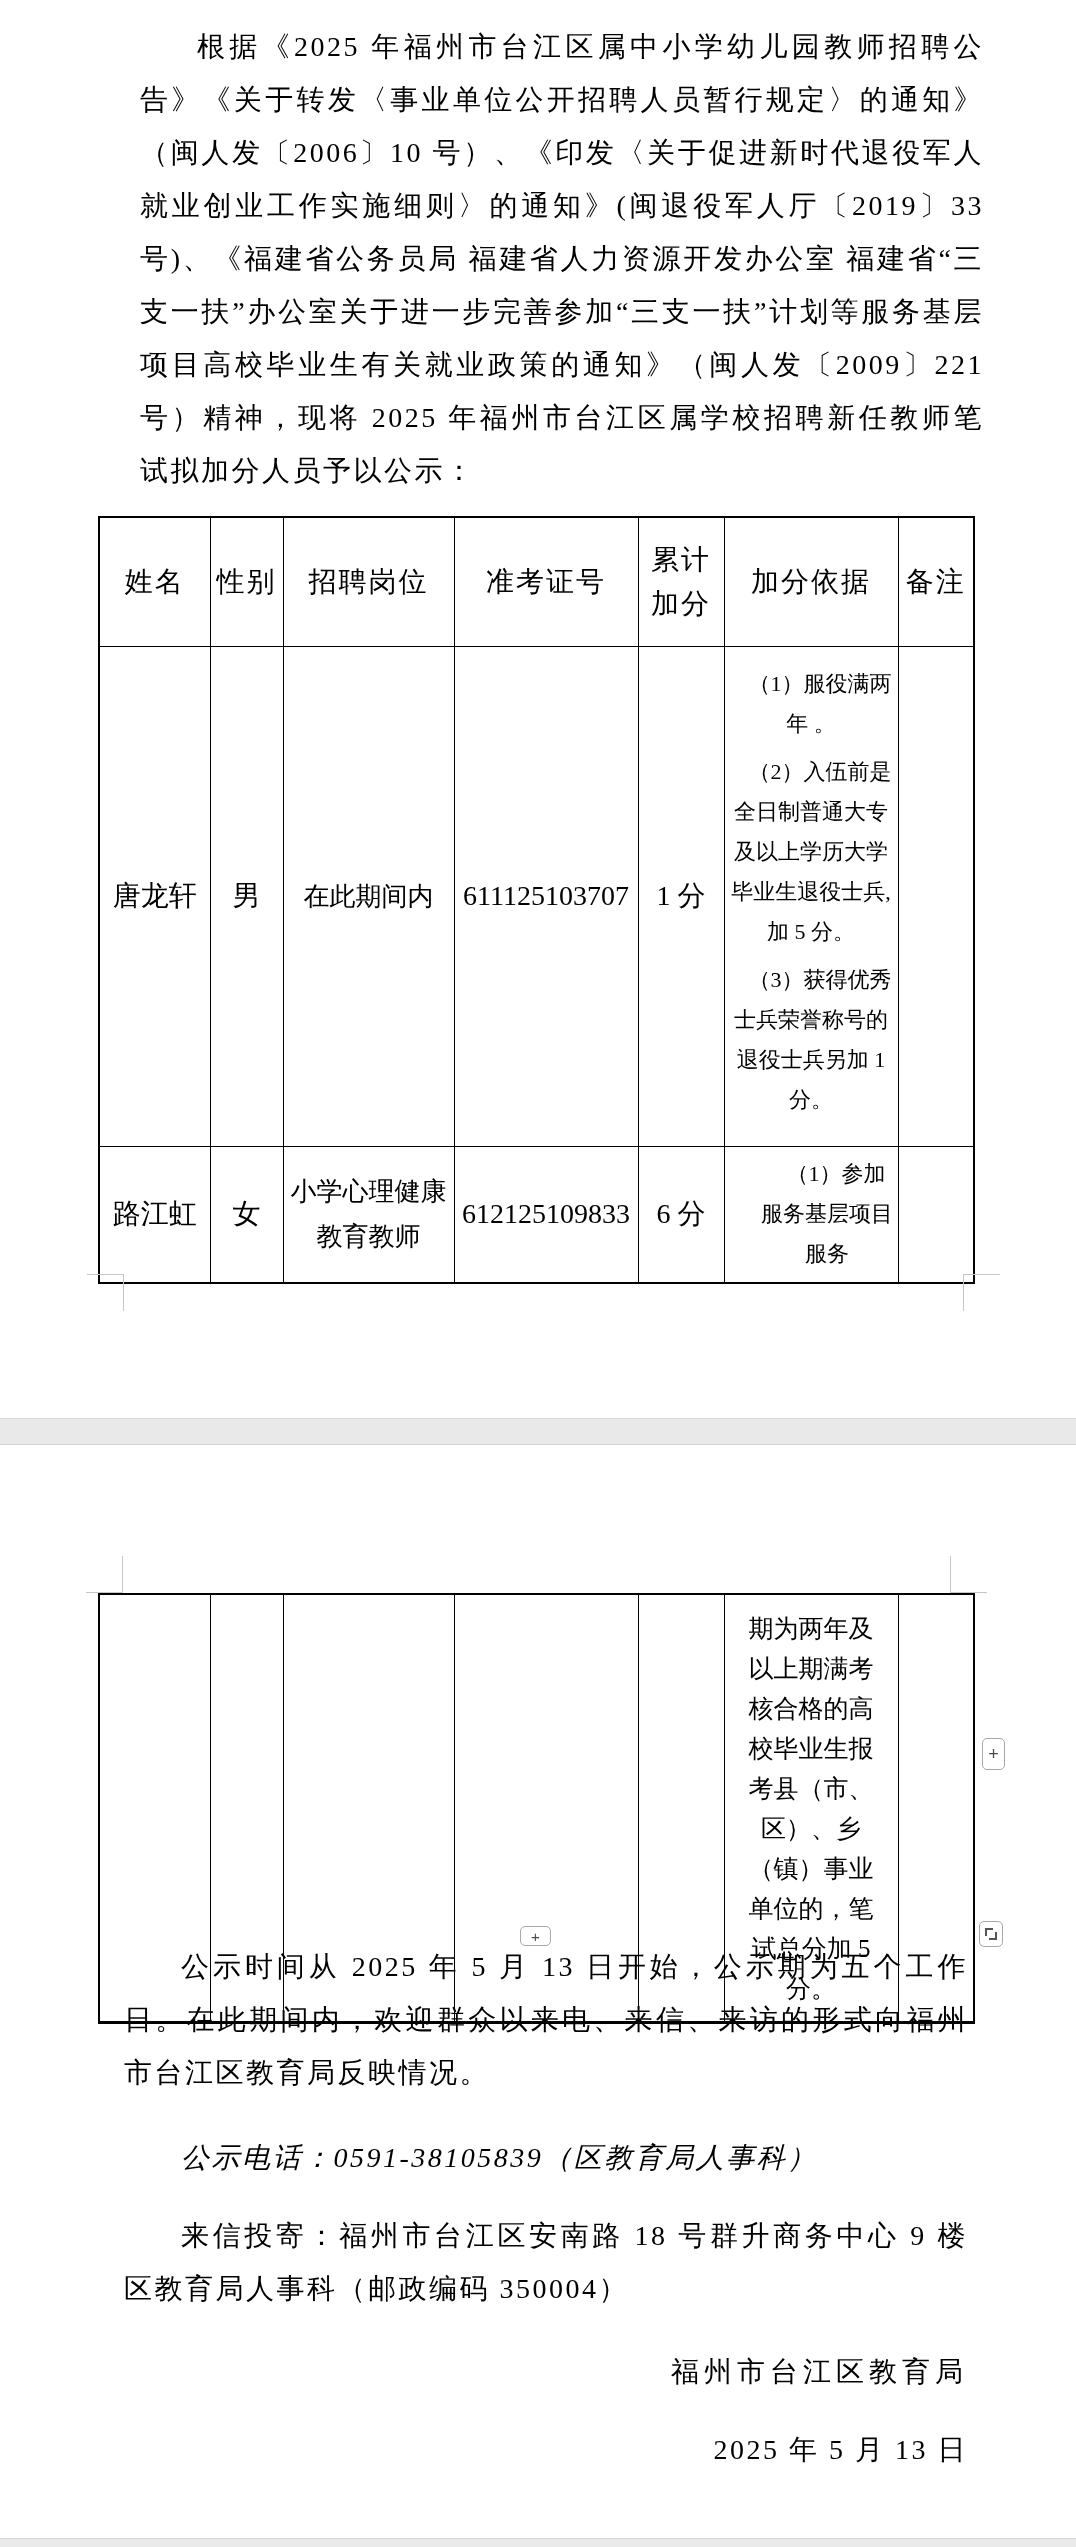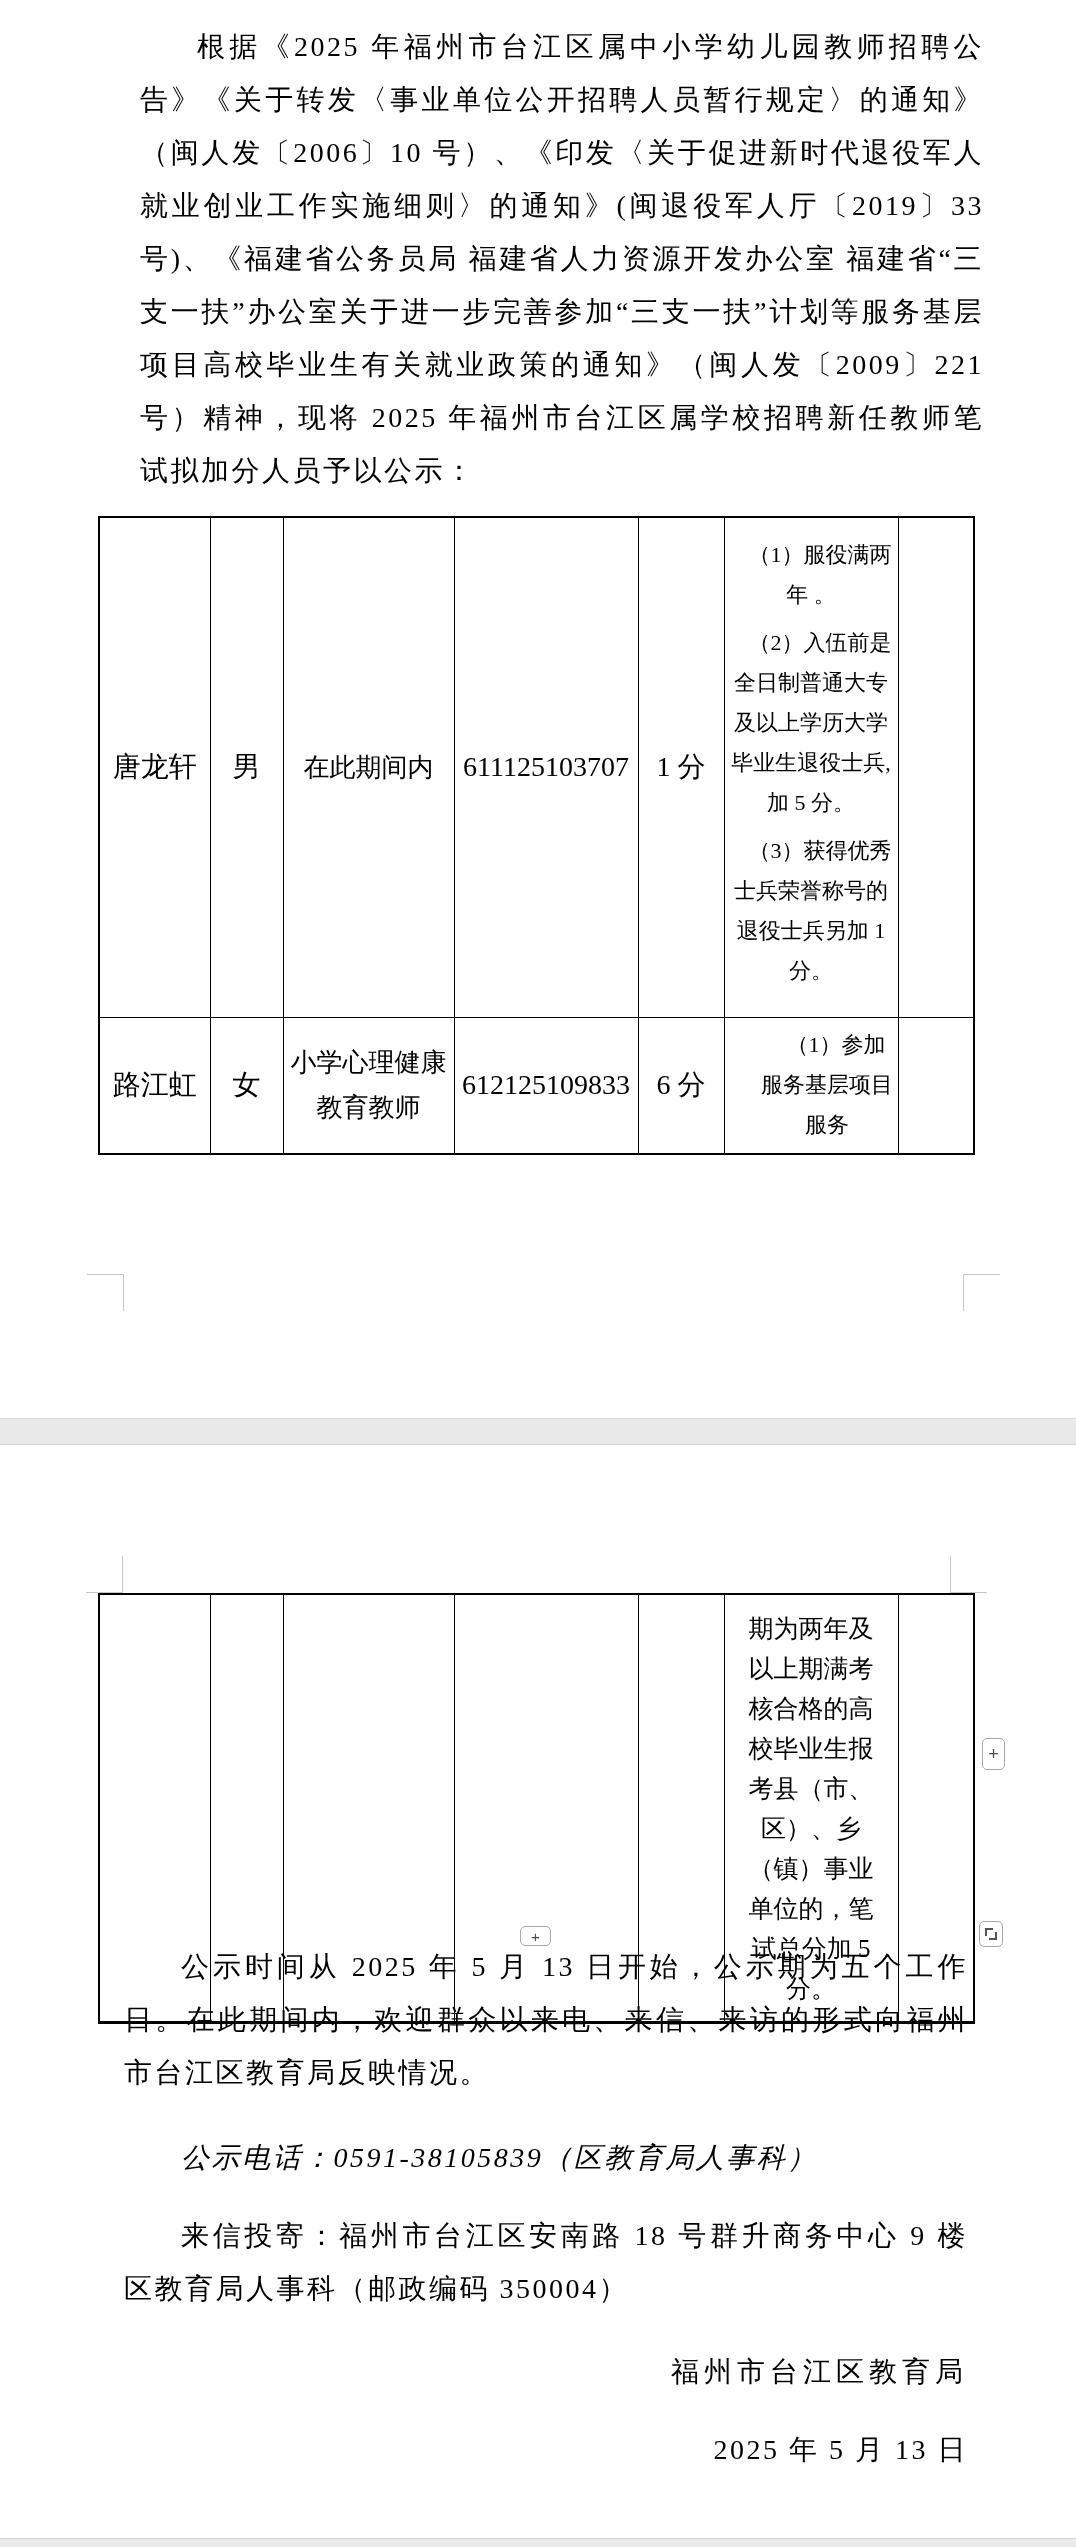--- a/index.html
+++ b/index.html
@@ -102,20 +102,29 @@
     <colgroup>
       <col style="width:111px">
         <col style="width:73px">
         <col style="width:171px">
       <col style="width:184px">
         <col style="width:86px">
         <col style="width:174px">
       <col style="width:76px">
     </colgroup>
     <tbody>
+      <tr class="hdr">
+        <th>姓名</th>
+        <th>性别</th>
+        <th>招聘岗位</th>
+        <th>准考证号</th>
+        <th class="th-points">累计加分</th>
+        <th>加分依据</th>
+        <th class="th-remark">备注</th>
+      </tr>
       <tr class="r1">
         <td>唐龙轩</td>
         <td>男</td>
         <td class="cell-position">在此期间内</td>
         <td class="cell-ticket">611125103707</td>
         <td>1 分</td>
         <td class="cell-basis">
           <p>（1）服役满两年 。</p>
           <p>（2）入伍前是全日制普通大专及以上学历大学毕业生退役士兵,加 5 分。</p>
           <p>（3）获得优秀士兵荣誉称号的退役士兵另加 1 分。</p>

